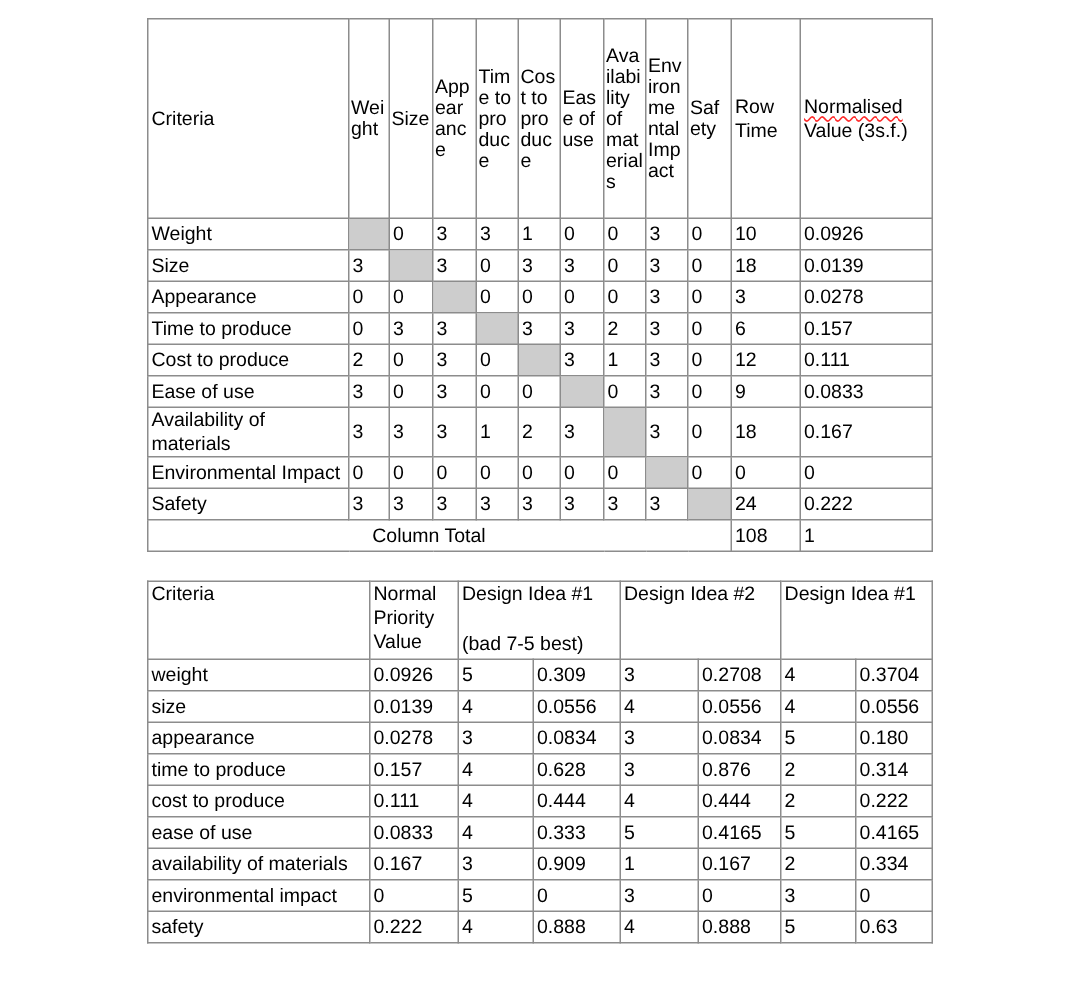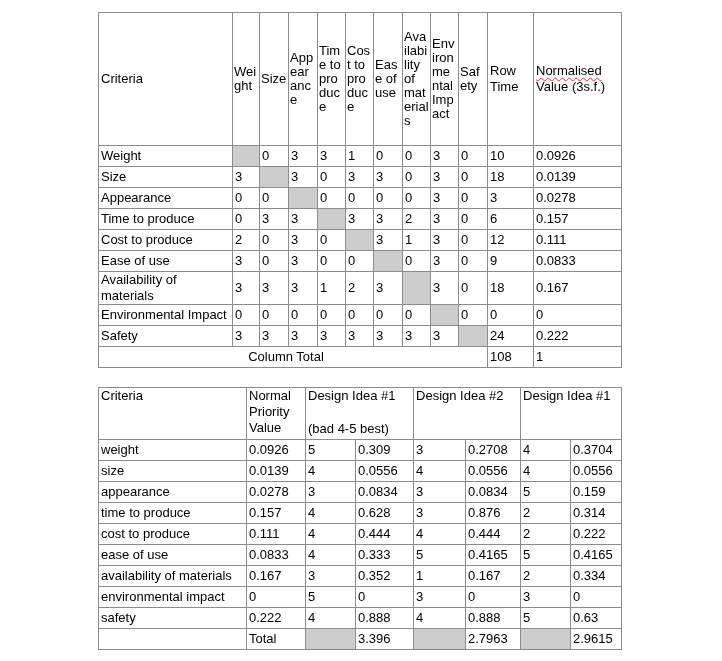--- a/index.html
+++ b/index.html
@@ -238,21 +238,21 @@
       <col style="width:50px">
       <col style="width:51px">
   </colgroup>
   <thead>
     <tr>
       <th>Criteria</th>
       <th>Normal Priority Value</th>
       <th colspan="2">
         <div class="di-wrap">
           <span>Design Idea #1</span>
-          <span>(bad 4-5 best)</span>
+          <span>(bad 7-5 best)</span>
         </div>
       </th>
       <th colspan="2">Design Idea #2</th>
       <th colspan="2">Design Idea #1</th>
     </tr>
   </thead>
   <tbody id="decision-body">
       <tr>
         <td>weight</td>
         <td>0.0926</td>
@@ -274,21 +274,21 @@
         <td>0.0556</td>
       </tr>
       <tr>
         <td>appearance</td>
         <td>0.0278</td>
         <td>3</td>
         <td>0.0834</td>
         <td>3</td>
         <td>0.0834</td>
         <td>5</td>
-        <td>0.159</td>
+        <td>0.180</td>
       </tr>
       <tr>
         <td>time to produce</td>
         <td>0.157</td>
         <td>4</td>
         <td>0.628</td>
         <td>3</td>
         <td>0.876</td>
         <td>2</td>
         <td>0.314</td>
@@ -310,21 +310,21 @@
         <td>0.333</td>
         <td>5</td>
         <td>0.4165</td>
         <td>5</td>
         <td>0.4165</td>
       </tr>
       <tr>
         <td>availability of materials</td>
         <td>0.167</td>
         <td>3</td>
-        <td>0.352</td>
+        <td>0.909</td>
         <td>1</td>
         <td>0.167</td>
         <td>2</td>
         <td>0.334</td>
       </tr>
       <tr>
         <td>environmental impact</td>
         <td>0</td>
         <td>5</td>
         <td>0</td>
@@ -336,24 +336,14 @@
       <tr>
         <td>safety</td>
         <td>0.222</td>
         <td>4</td>
         <td>0.888</td>
         <td>4</td>
         <td>0.888</td>
         <td>5</td>
         <td>0.63</td>
       </tr>
-      <tr>
-        <td></td>
-        <td>Total</td>
-        <td class="diag"></td>
-        <td>3.396</td>
-        <td class="diag"></td>
-        <td>2.7963</td>
-        <td class="diag"></td>
-        <td>2.9615</td>
-      </tr>
     </tbody>
 </table>
 
 </body></html>

